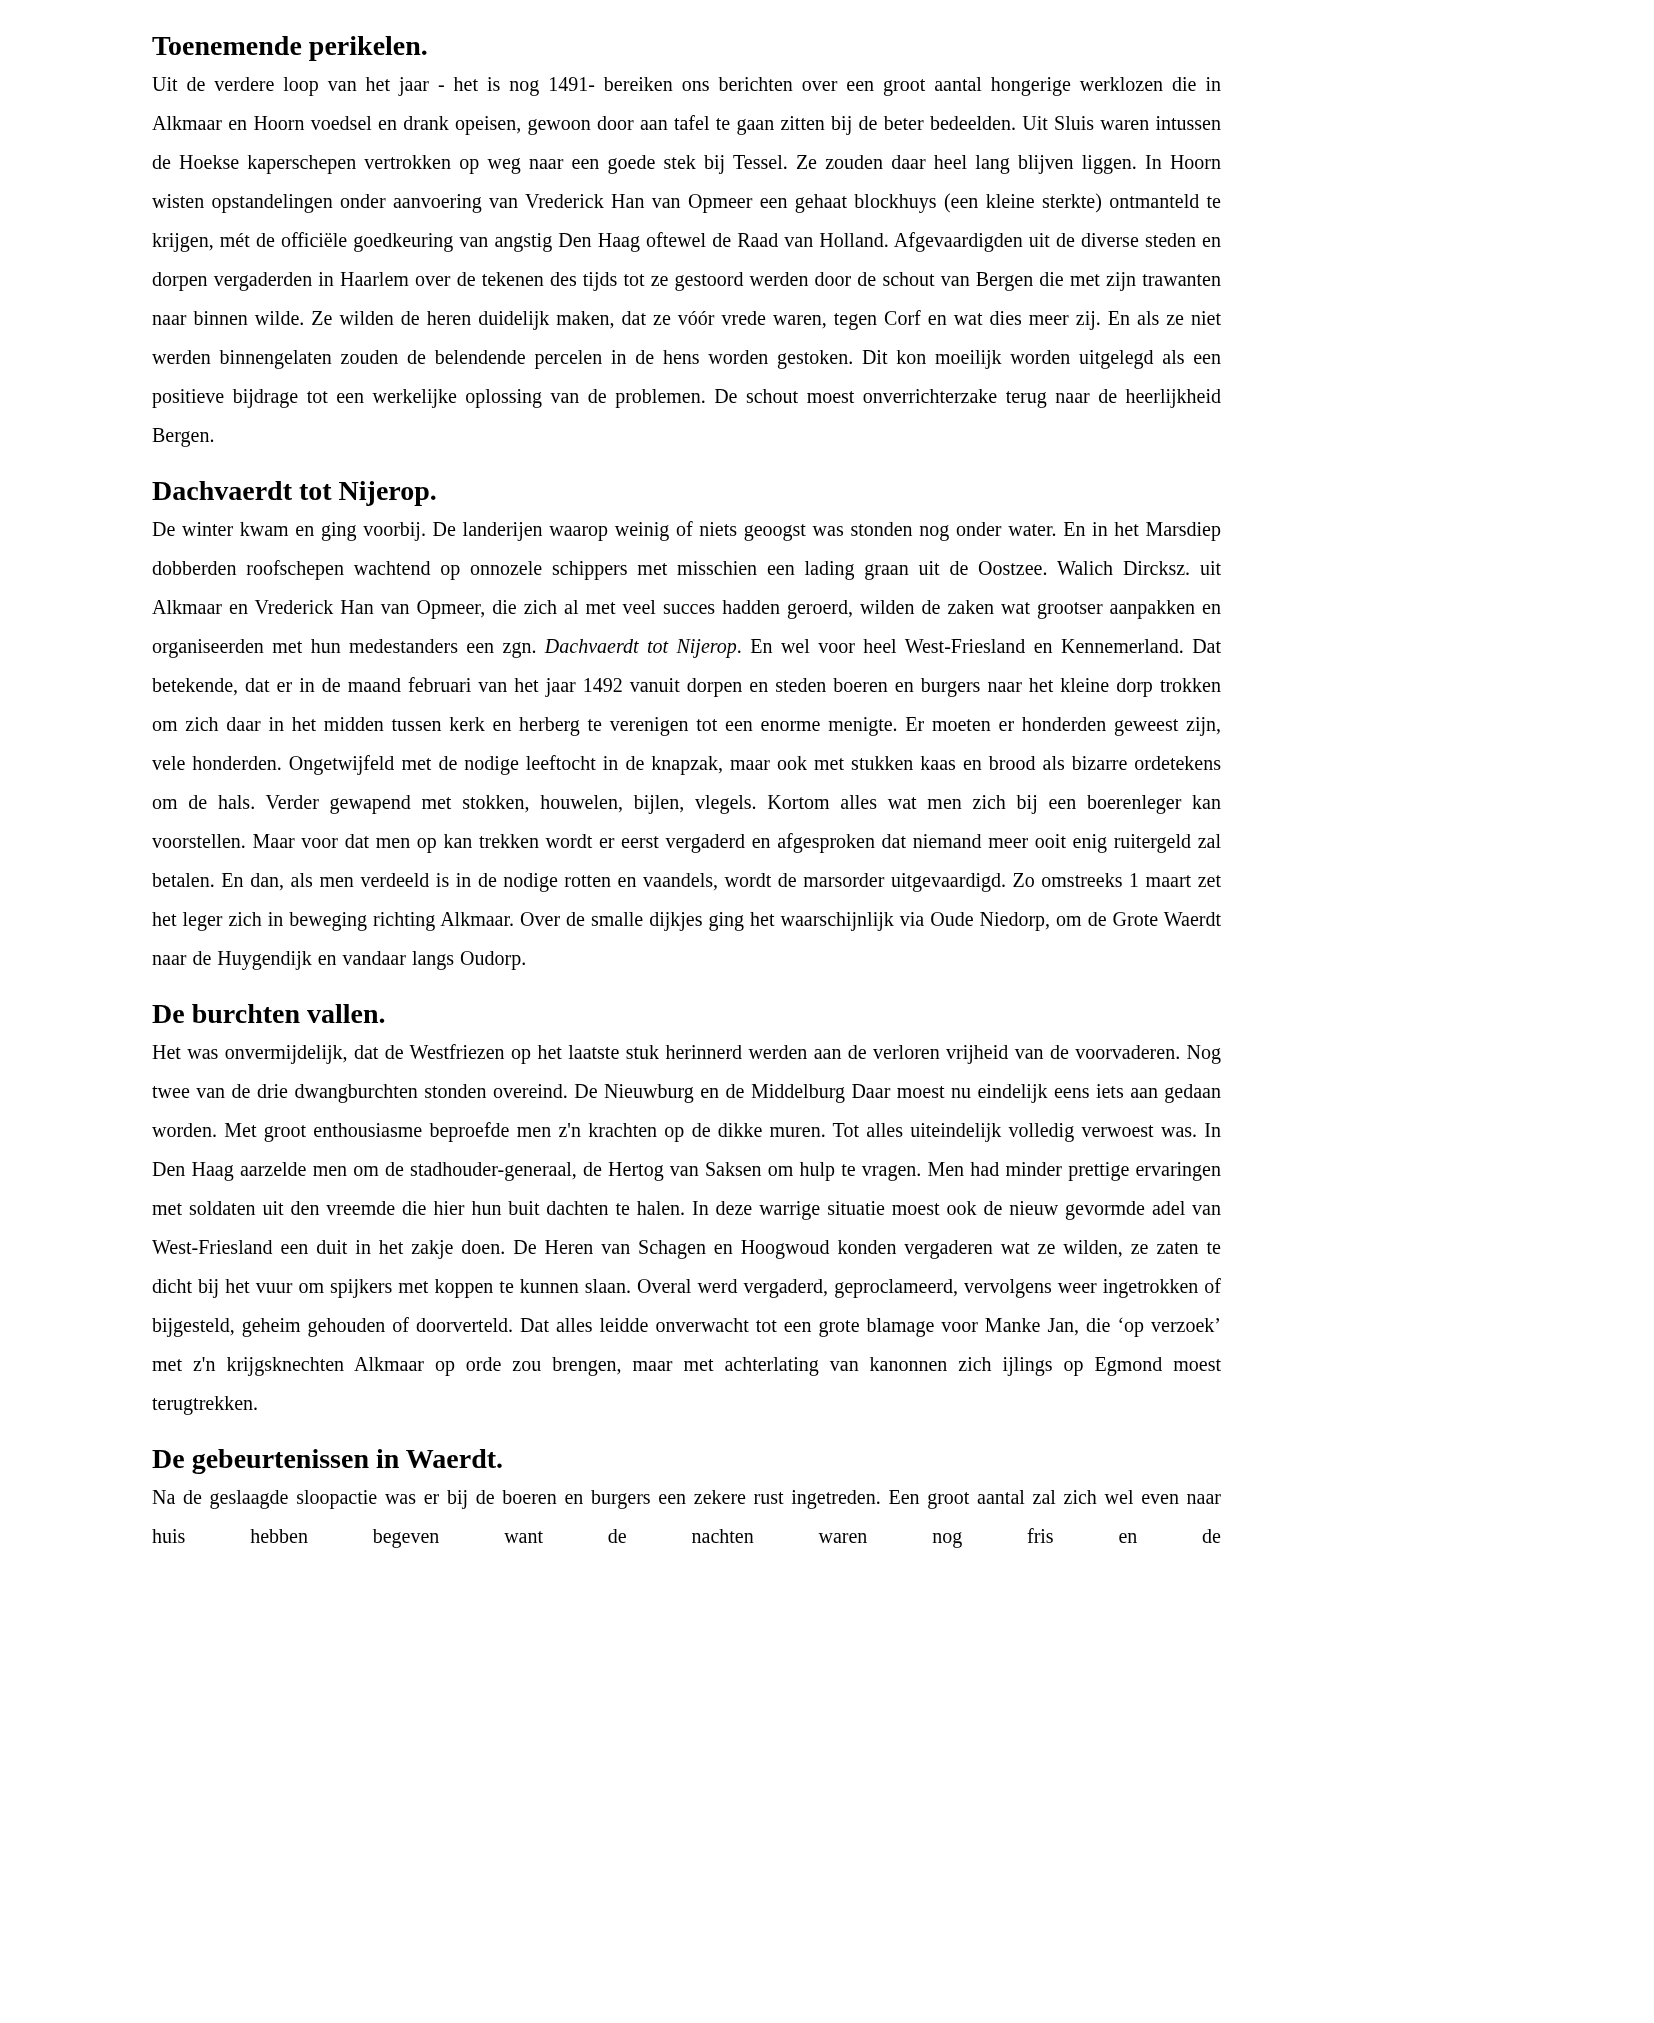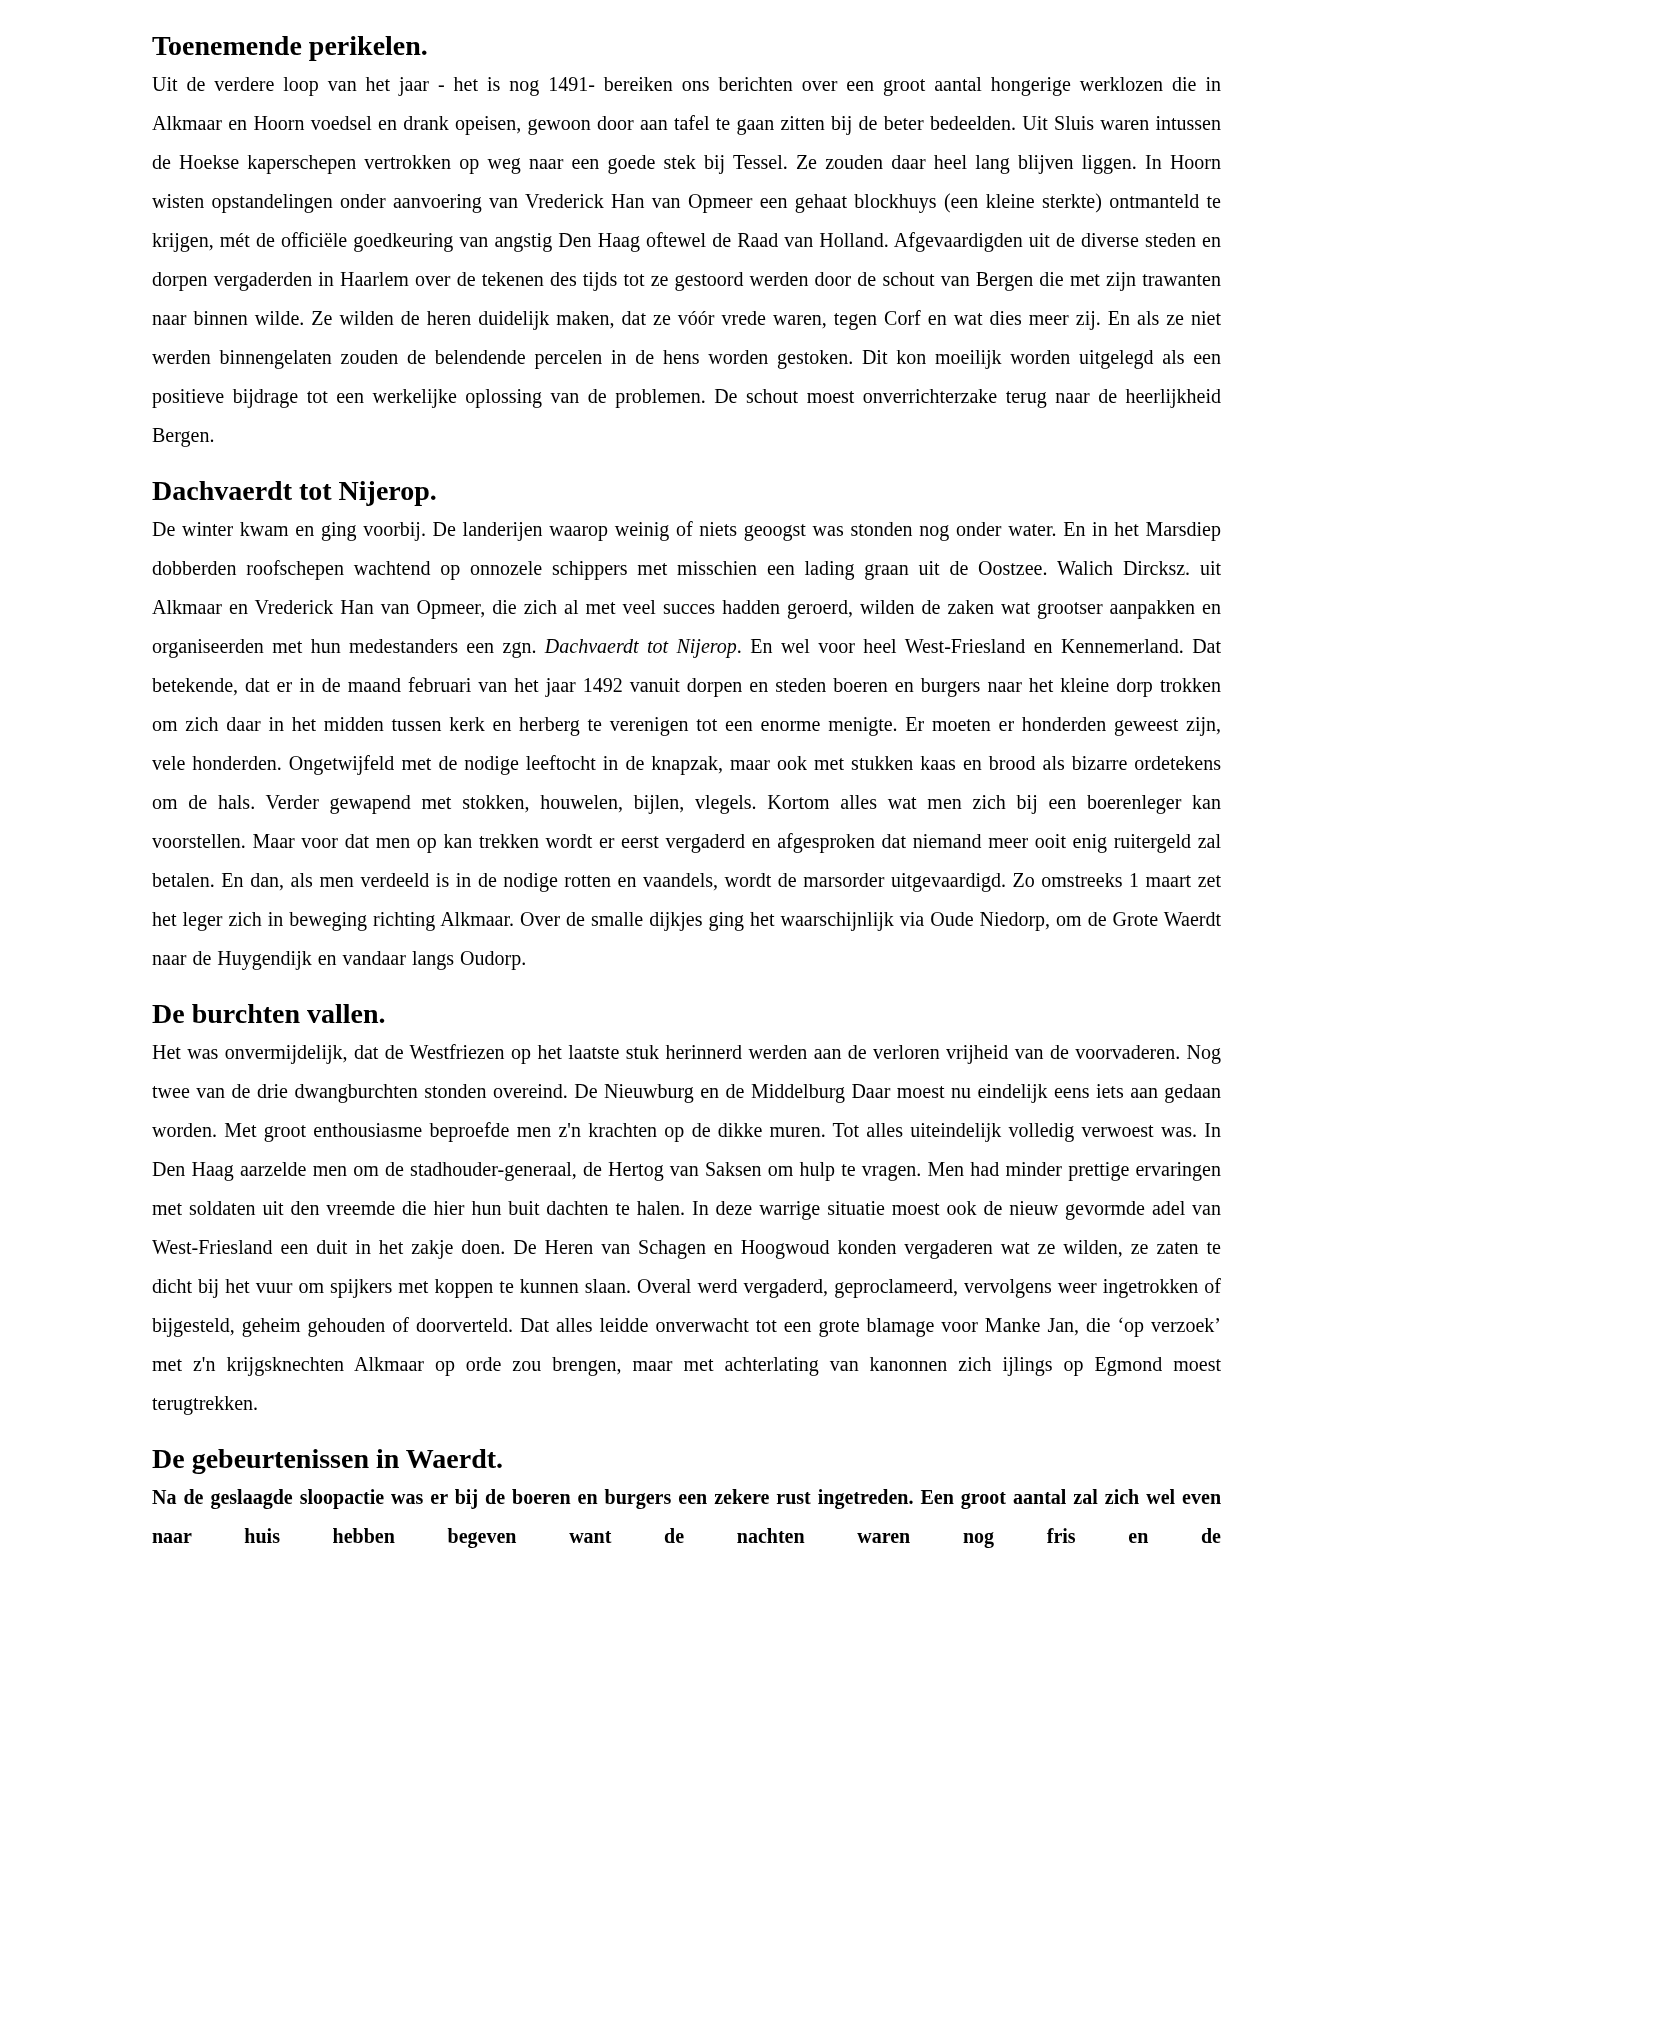--- a/index.html
+++ b/index.html
@@ -35,21 +35,20 @@
     line-height: 39px;
     margin: 0;
     text-align: justify;
     word-spacing: 1px;
   }
   .body-text .italic-phrase {
     font-style: italic;
   }
   .justify-last {
     text-align-last: justify;
-    font-weight: bold;
   }
 </style>
 </head>
 <body>
 
 <div class="page">
 
   <div class="section">
     <h2 class="section-heading">Toenemende perikelen.</h2>
     <p class="body-text">Uit de verdere loop van het jaar - het is nog 1491- bereiken ons berichten over een groot aantal hongerige werklozen die in Alkmaar en Hoorn voedsel en drank opeisen, gewoon door aan tafel te gaan zitten bij de beter bedeelden. Uit Sluis waren intussen de Hoekse kaperschepen vertrokken op weg naar een goede stek bij Tessel. Ze zouden daar heel lang blijven liggen. In Hoorn wisten opstandelingen onder aanvoering van Vrederick Han van Opmeer een gehaat blockhuys (een kleine sterkte) ontmanteld te krijgen, mét de officiële goedkeuring van angstig Den Haag oftewel de Raad van Holland. Afgevaardigden uit de diverse steden en dorpen vergaderden in Haarlem over de tekenen des tijds tot ze gestoord werden door de schout van Bergen die met zijn trawanten naar binnen wilde. Ze wilden de heren duidelijk maken, dat ze vóór vrede waren, tegen Corf en wat dies meer zij. En als ze niet werden binnengelaten zouden de belendende percelen in de hens worden gestoken. Dit kon moeilijk worden uitgelegd als een positieve bijdrage tot een werkelijke oplossing van de problemen. De schout moest onverrichterzake terug naar de heerlijkheid Bergen.</p>

